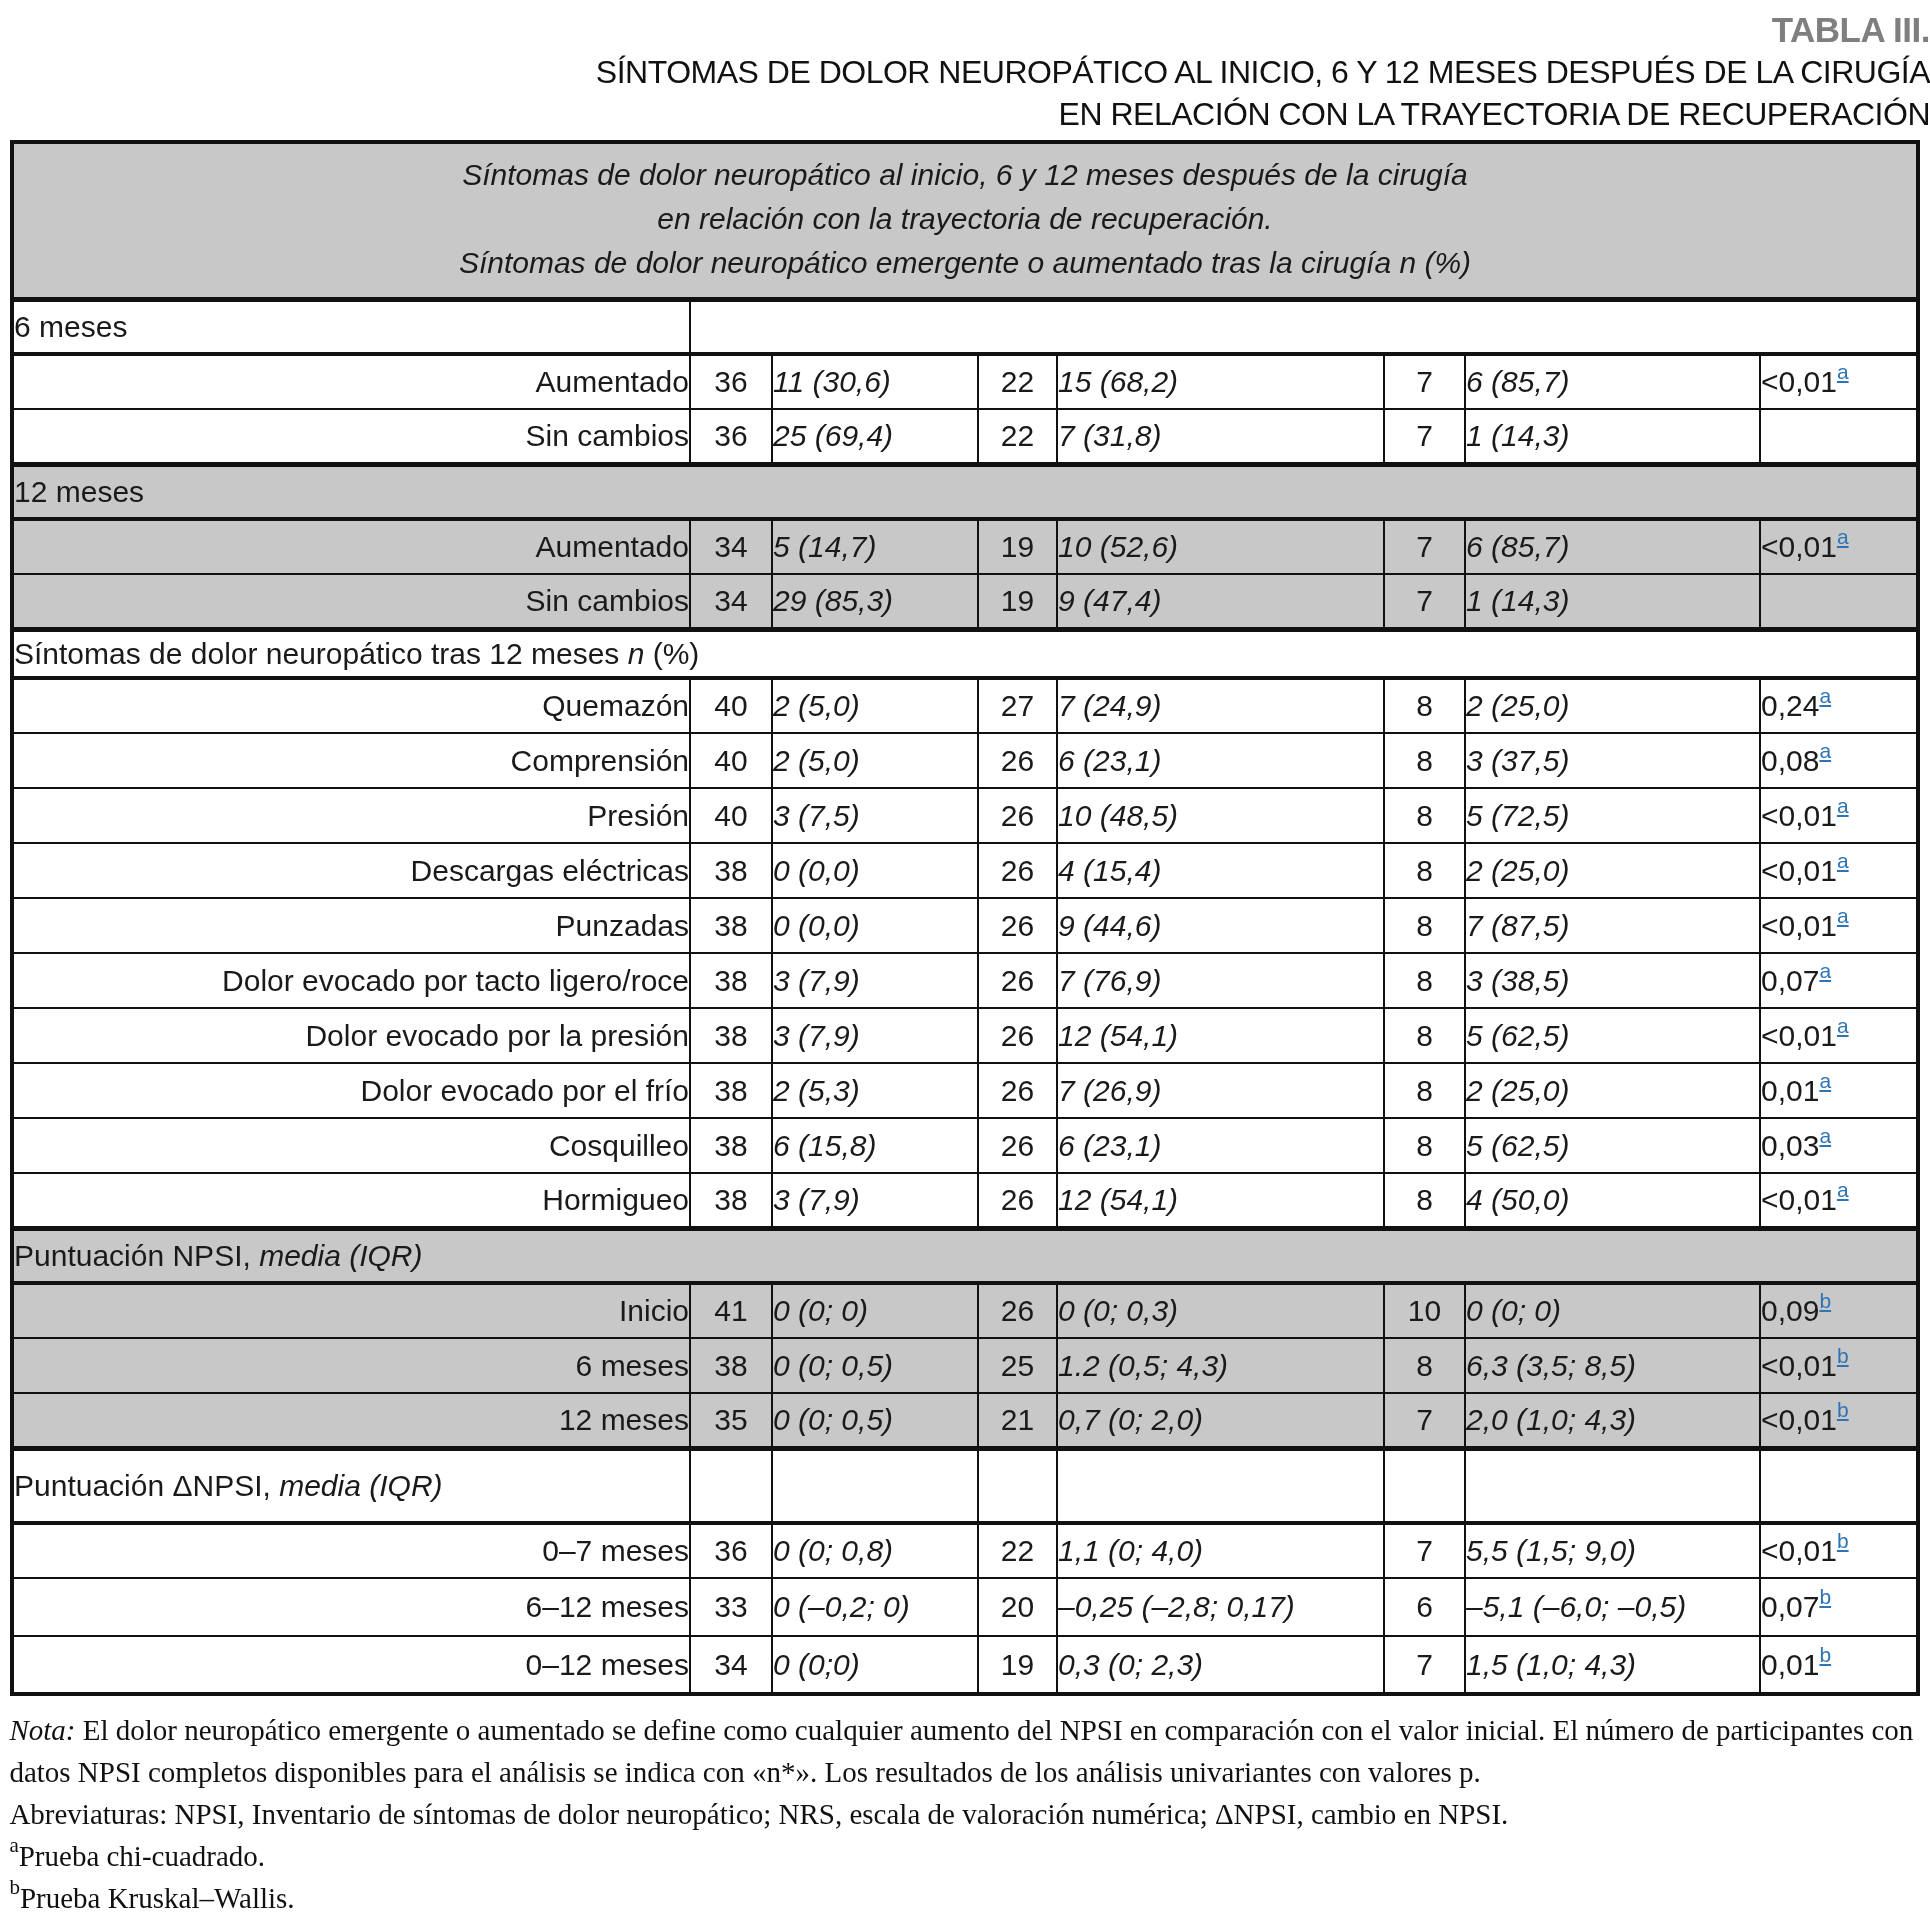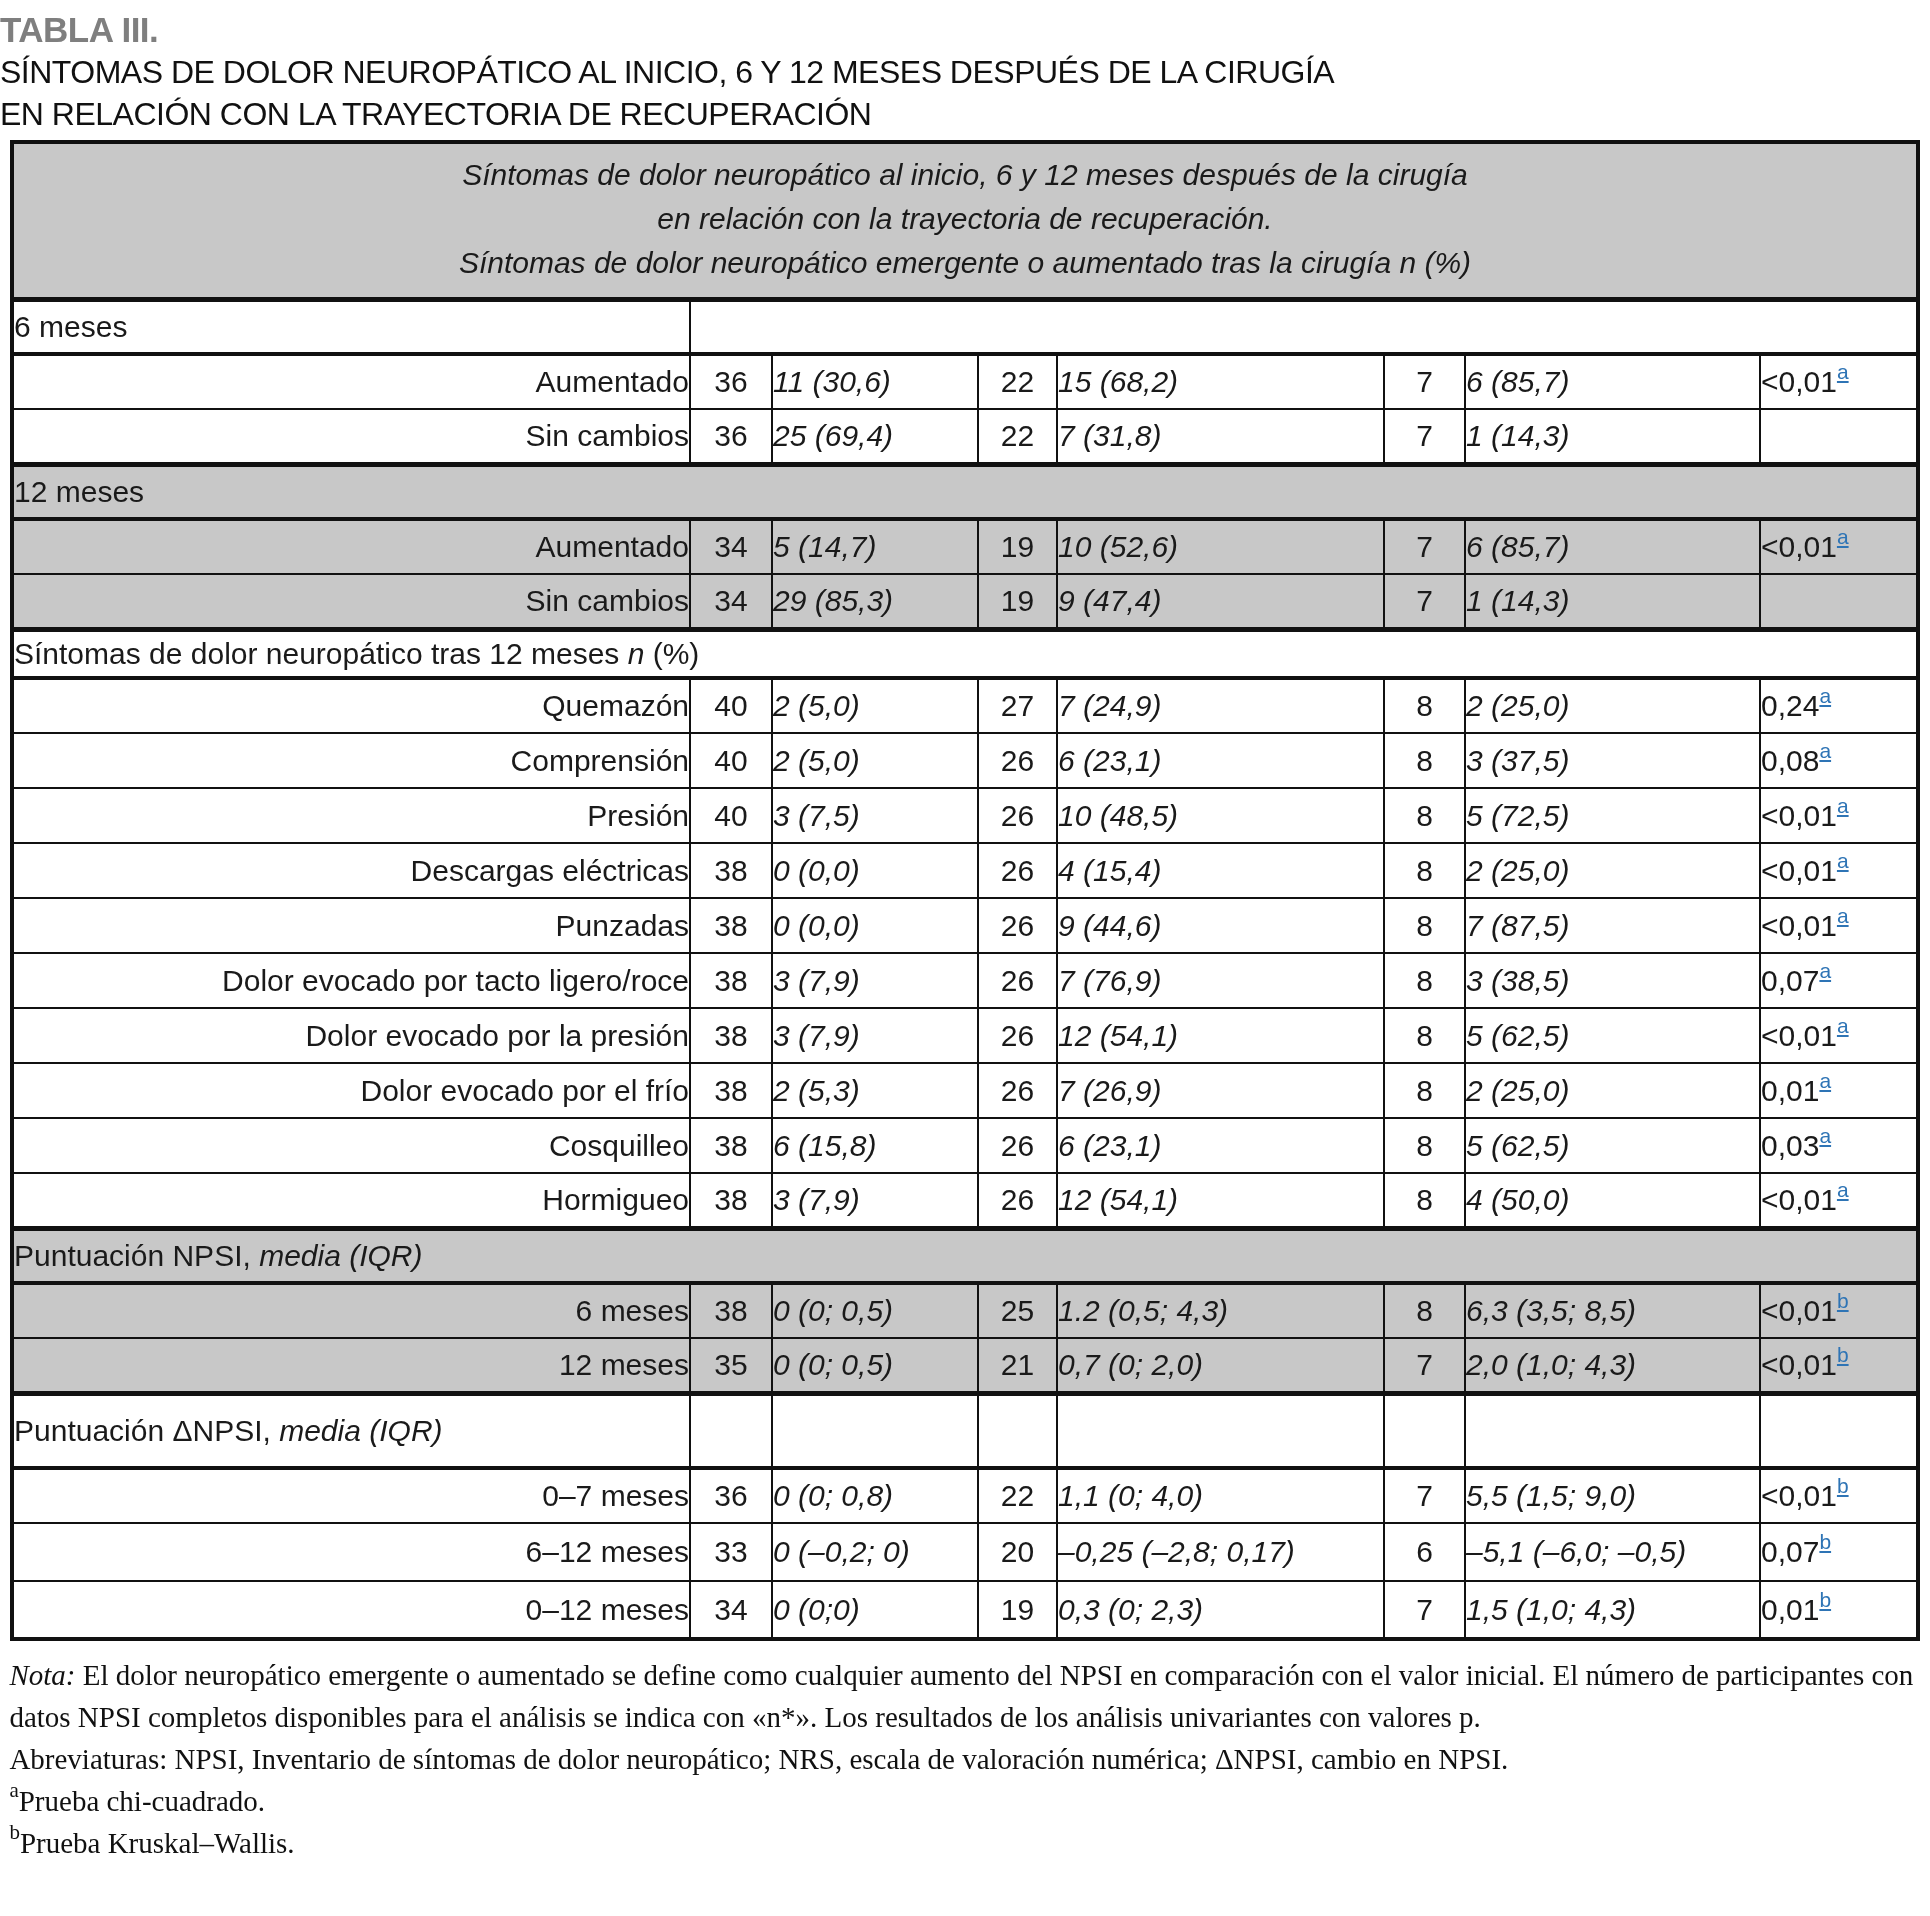--- a/index.html
+++ b/index.html
@@ -11,21 +11,21 @@
   }
   .page {
     width: 1930px;
     height: 1916px;
     background: #ffffff;
     position: relative;
     overflow: hidden;
   }
   
   .title-block {
-    text-align: left;
+    text-align: right;
     padding-top: 7.5px;
     letter-spacing: -0.5px;
   }
   .table-tag {
     font-size: 35px;
     font-weight: 700;
     color: #7f7f7f;
     line-height: 43px;
   }
   .caption-line {
@@ -277,20 +277,30 @@
           <td class="num">26</td>
           <td class="val">12 (54,1)</td>
           <td class="num">8</td>
           <td class="val">4 (50,0)</td>
           <td class="pval"><span>&lt;0,01</span><sup class="fn-link">a</sup></td>
         </tr>
         <tr class="sec r-sec">
           <td colspan="8" class="lbl shade"><span>Puntuación NPSI, </span><span class="it">media (IQR)</span></td>
         </tr>
         <tr class="r-data">
+          <td class="lbl-ind shade">Inicio</td>
+          <td class="num shade">41</td>
+          <td class="val shade">0 (0; 0)</td>
+          <td class="num shade">26</td>
+          <td class="val shade">0 (0; 0,3)</td>
+          <td class="num shade">10</td>
+          <td class="val shade">0 (0; 0)</td>
+          <td class="pval shade"><span>0,09</span><sup class="fn-link">b</sup></td>
+        </tr>
+        <tr class="r-data">
           <td class="lbl-ind shade">6 meses</td>
           <td class="num shade">38</td>
           <td class="val shade">0 (0; 0,5)</td>
           <td class="num shade">25</td>
           <td class="val shade">1.2 (0,5; 4,3)</td>
           <td class="num shade">8</td>
           <td class="val shade">6,3 (3,5; 8,5)</td>
           <td class="pval shade"><span>&lt;0,01</span><sup class="fn-link">b</sup></td>
         </tr>
         <tr class="r-data">

